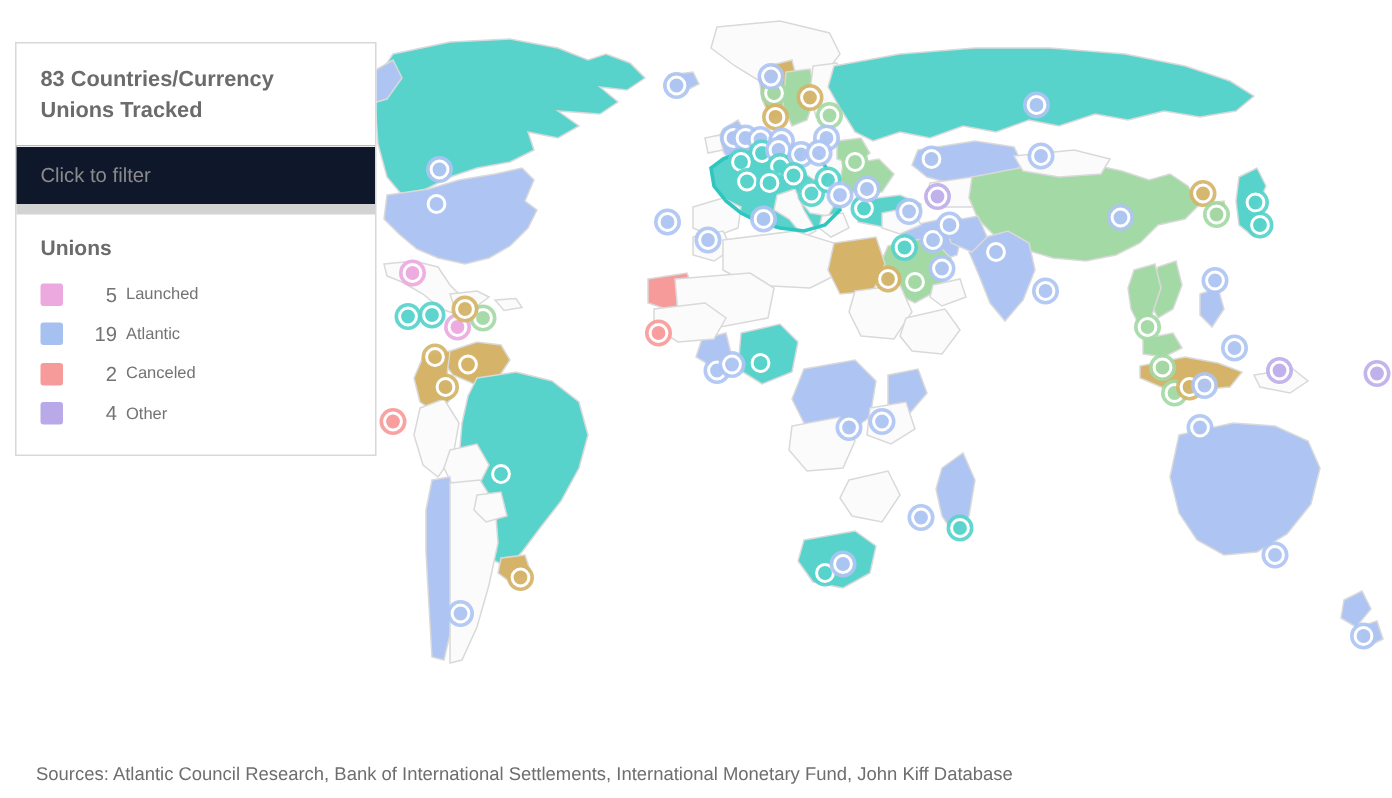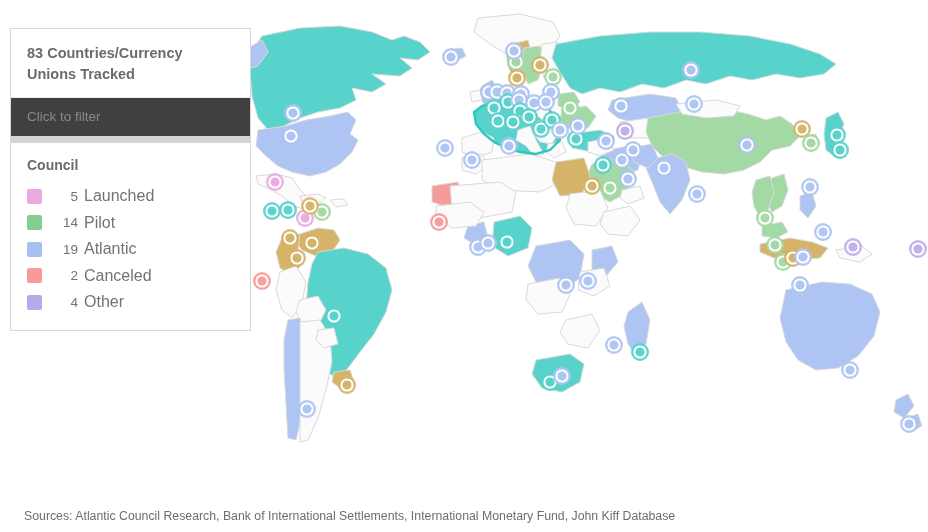--- a/index.html
+++ b/index.html
@@ -36,21 +36,21 @@
     z-index: 20;
   }
   #panel-title {
     font-size: 14.5px;
     font-weight: bold;
     color: #6b6b6b;
     line-height: 1.45;
     padding: 14px 16px 12px 16px;
   }
   #filter-bar {
-    background: #404040;
+    background: #0f172a;
     color: #8a8a8a;
     font-size: 13.5px;
     padding: 11px 16px 12px 16px;
     cursor: pointer;
     border-top: 1px solid #ececec;
   }
   #panel-scroll-band {
     height: 7px;
     background: #d3d3d3;
   }
@@ -73,21 +73,21 @@
     flex: 0 0 15px;
   }
   .legend-count {
     width: 26px;
     text-align: right;
     font-size: 13.5px;
     color: #737373;
     margin-left: 10px;
   }
   .legend-label {
-    font-size: 16px;
+    font-size: 11px;
     color: #737373;
     margin-left: 6px;
   }
 
   
   #sources {
     position: absolute;
     left: 24px; top: 509px;
     font-size: 12.3px;
     color: #6e6e6e;
@@ -601,31 +601,26 @@
   </div>
 
   <div id="info-panel">
     <div id="panel-title">83 Countries/Currency Unions Tracked</div>
 
     <div id="filter-bar">Click to filter</div>
 
     <div id="panel-scroll-band"></div>
 
     <div id="legend-block">
-      <div id="legend-title">Council</div>
+      <div id="legend-title">Unions</div>
       <div id="legend-rows">
           <div class="legend-row">
             <div class="legend-swatch" style="background: rgb(235, 169, 224);"></div>
             <div class="legend-count">5</div>
             <div class="legend-label">Launched</div>
-          </div>
-          <div class="legend-row">
-            <div class="legend-swatch" style="background: rgb(130, 205, 143);"></div>
-            <div class="legend-count">14</div>
-            <div class="legend-label">Pilot</div>
           </div>
           <div class="legend-row">
             <div class="legend-swatch" style="background: rgb(166, 192, 240);"></div>
             <div class="legend-count">19</div>
             <div class="legend-label">Atlantic</div>
           </div>
           <div class="legend-row">
             <div class="legend-swatch" style="background: rgb(247, 154, 154);"></div>
             <div class="legend-count">2</div>
             <div class="legend-label">Canceled</div>

